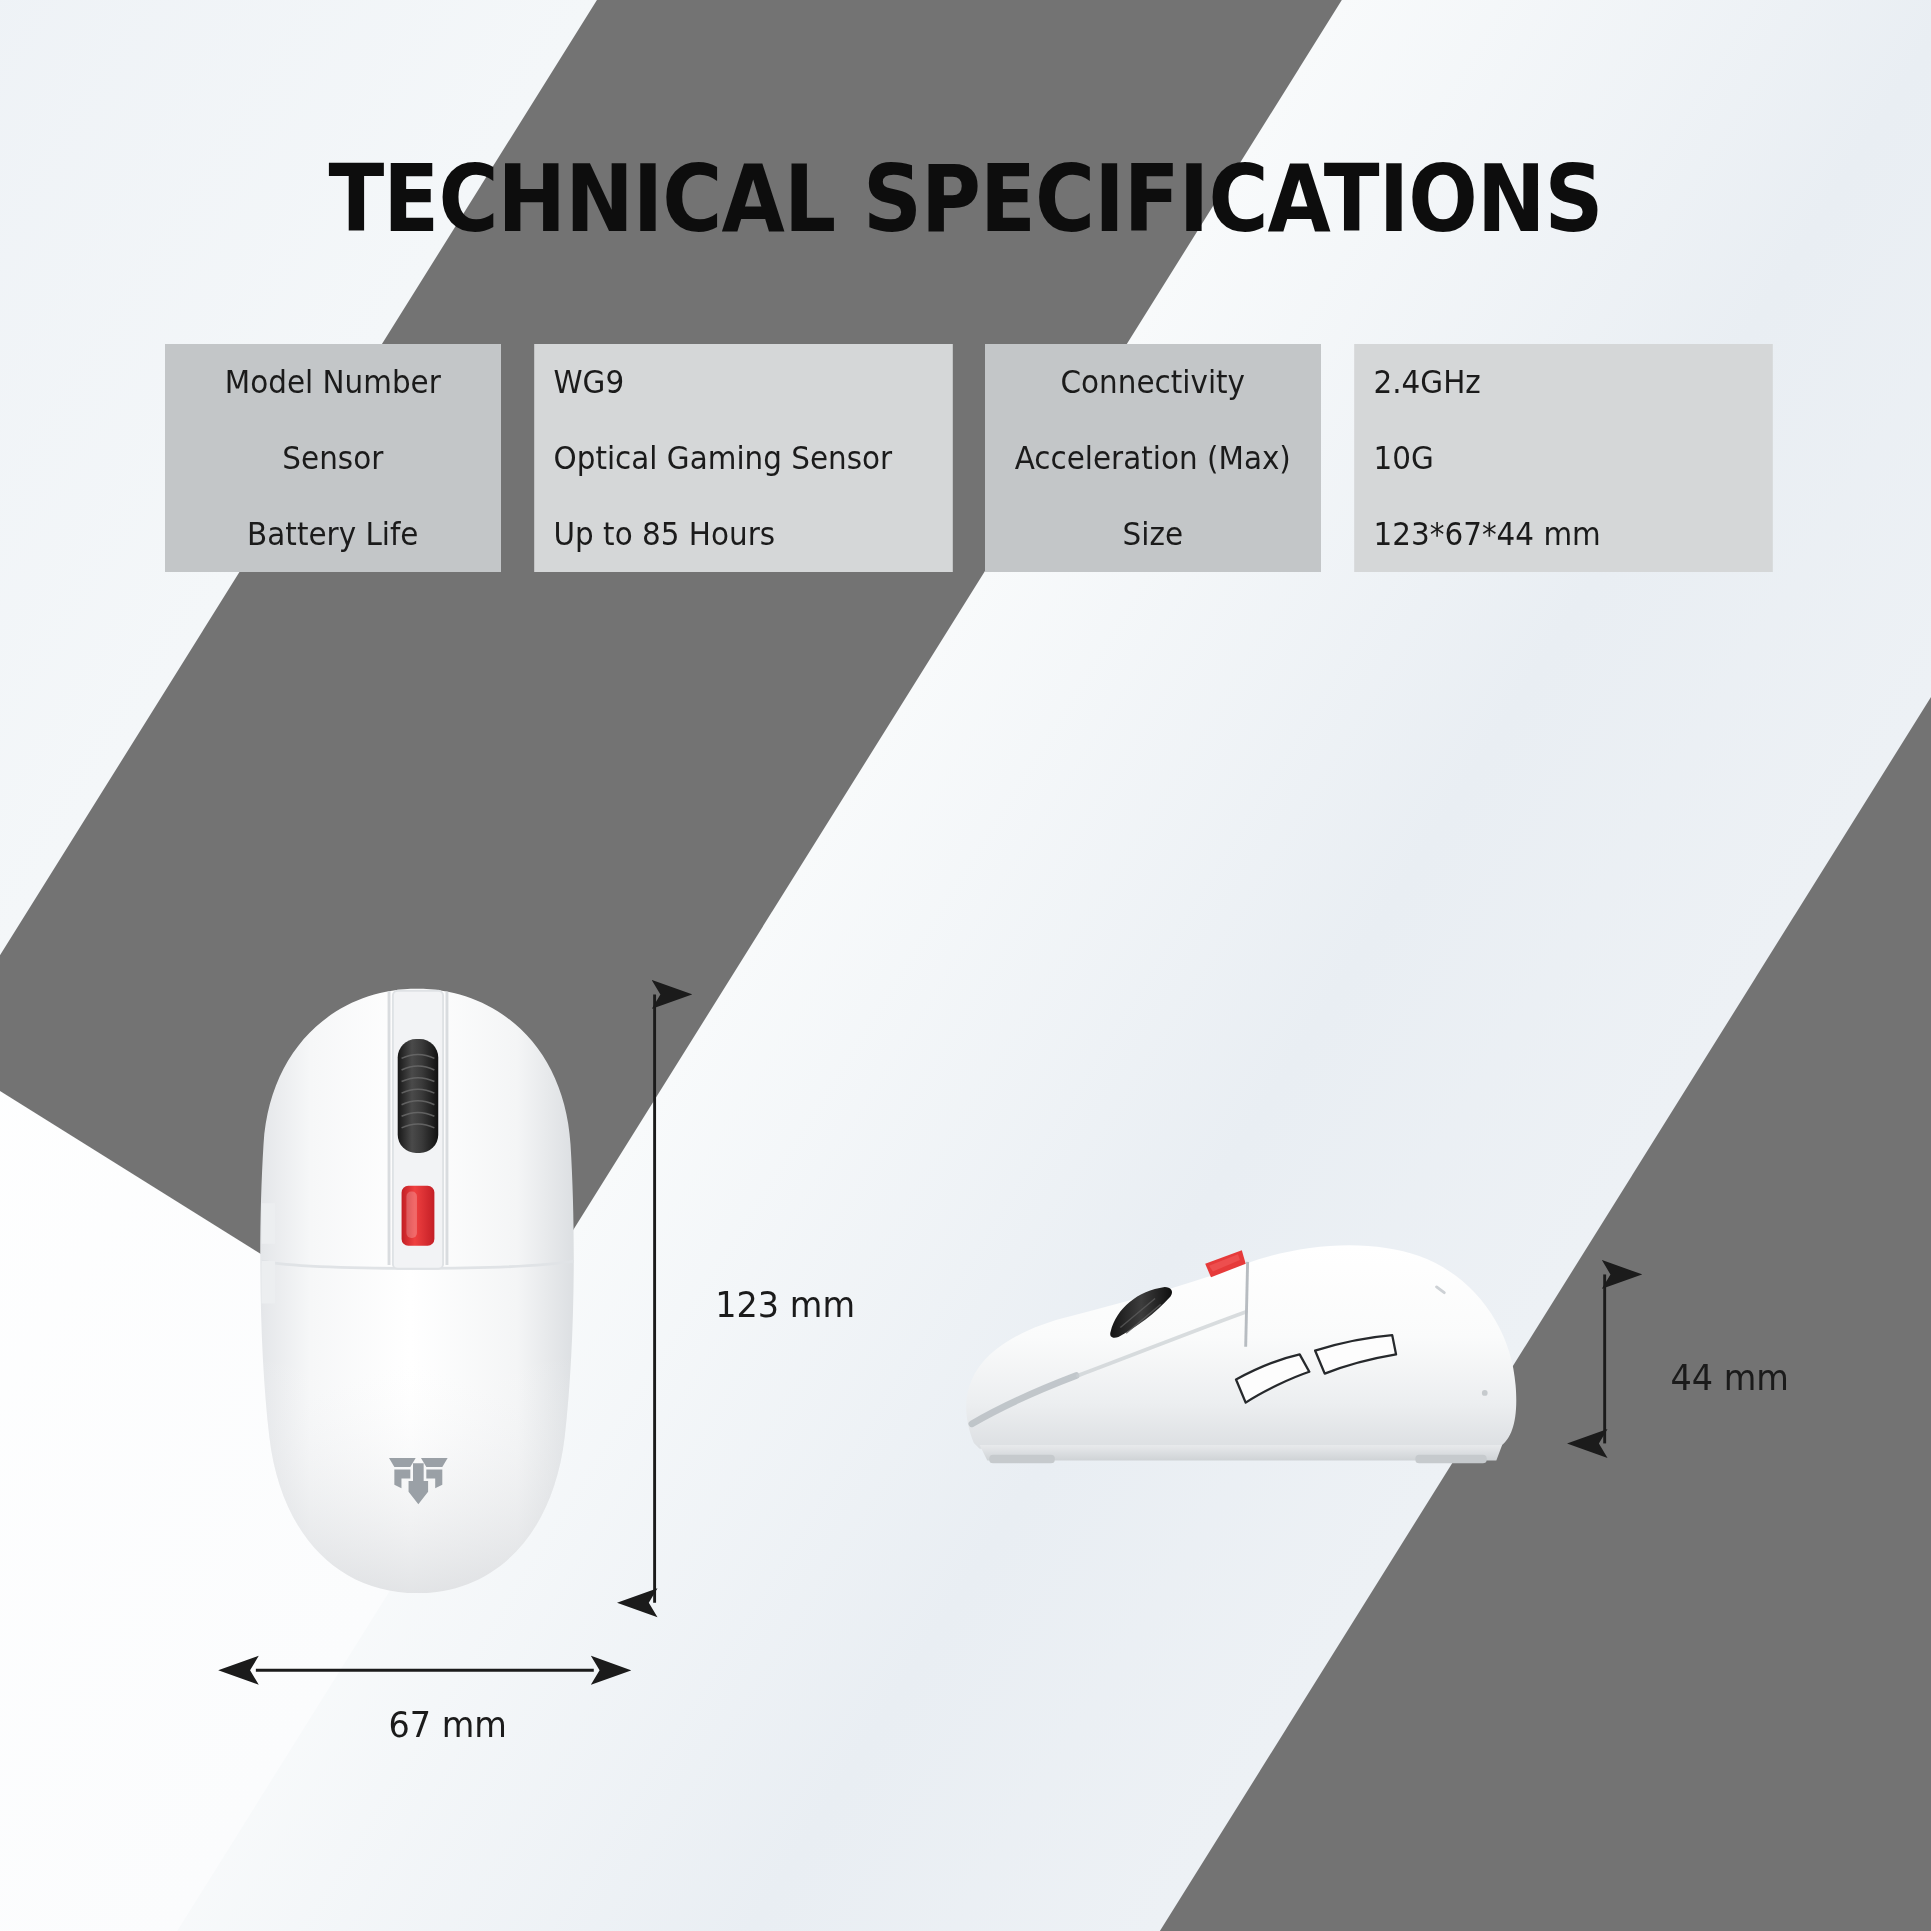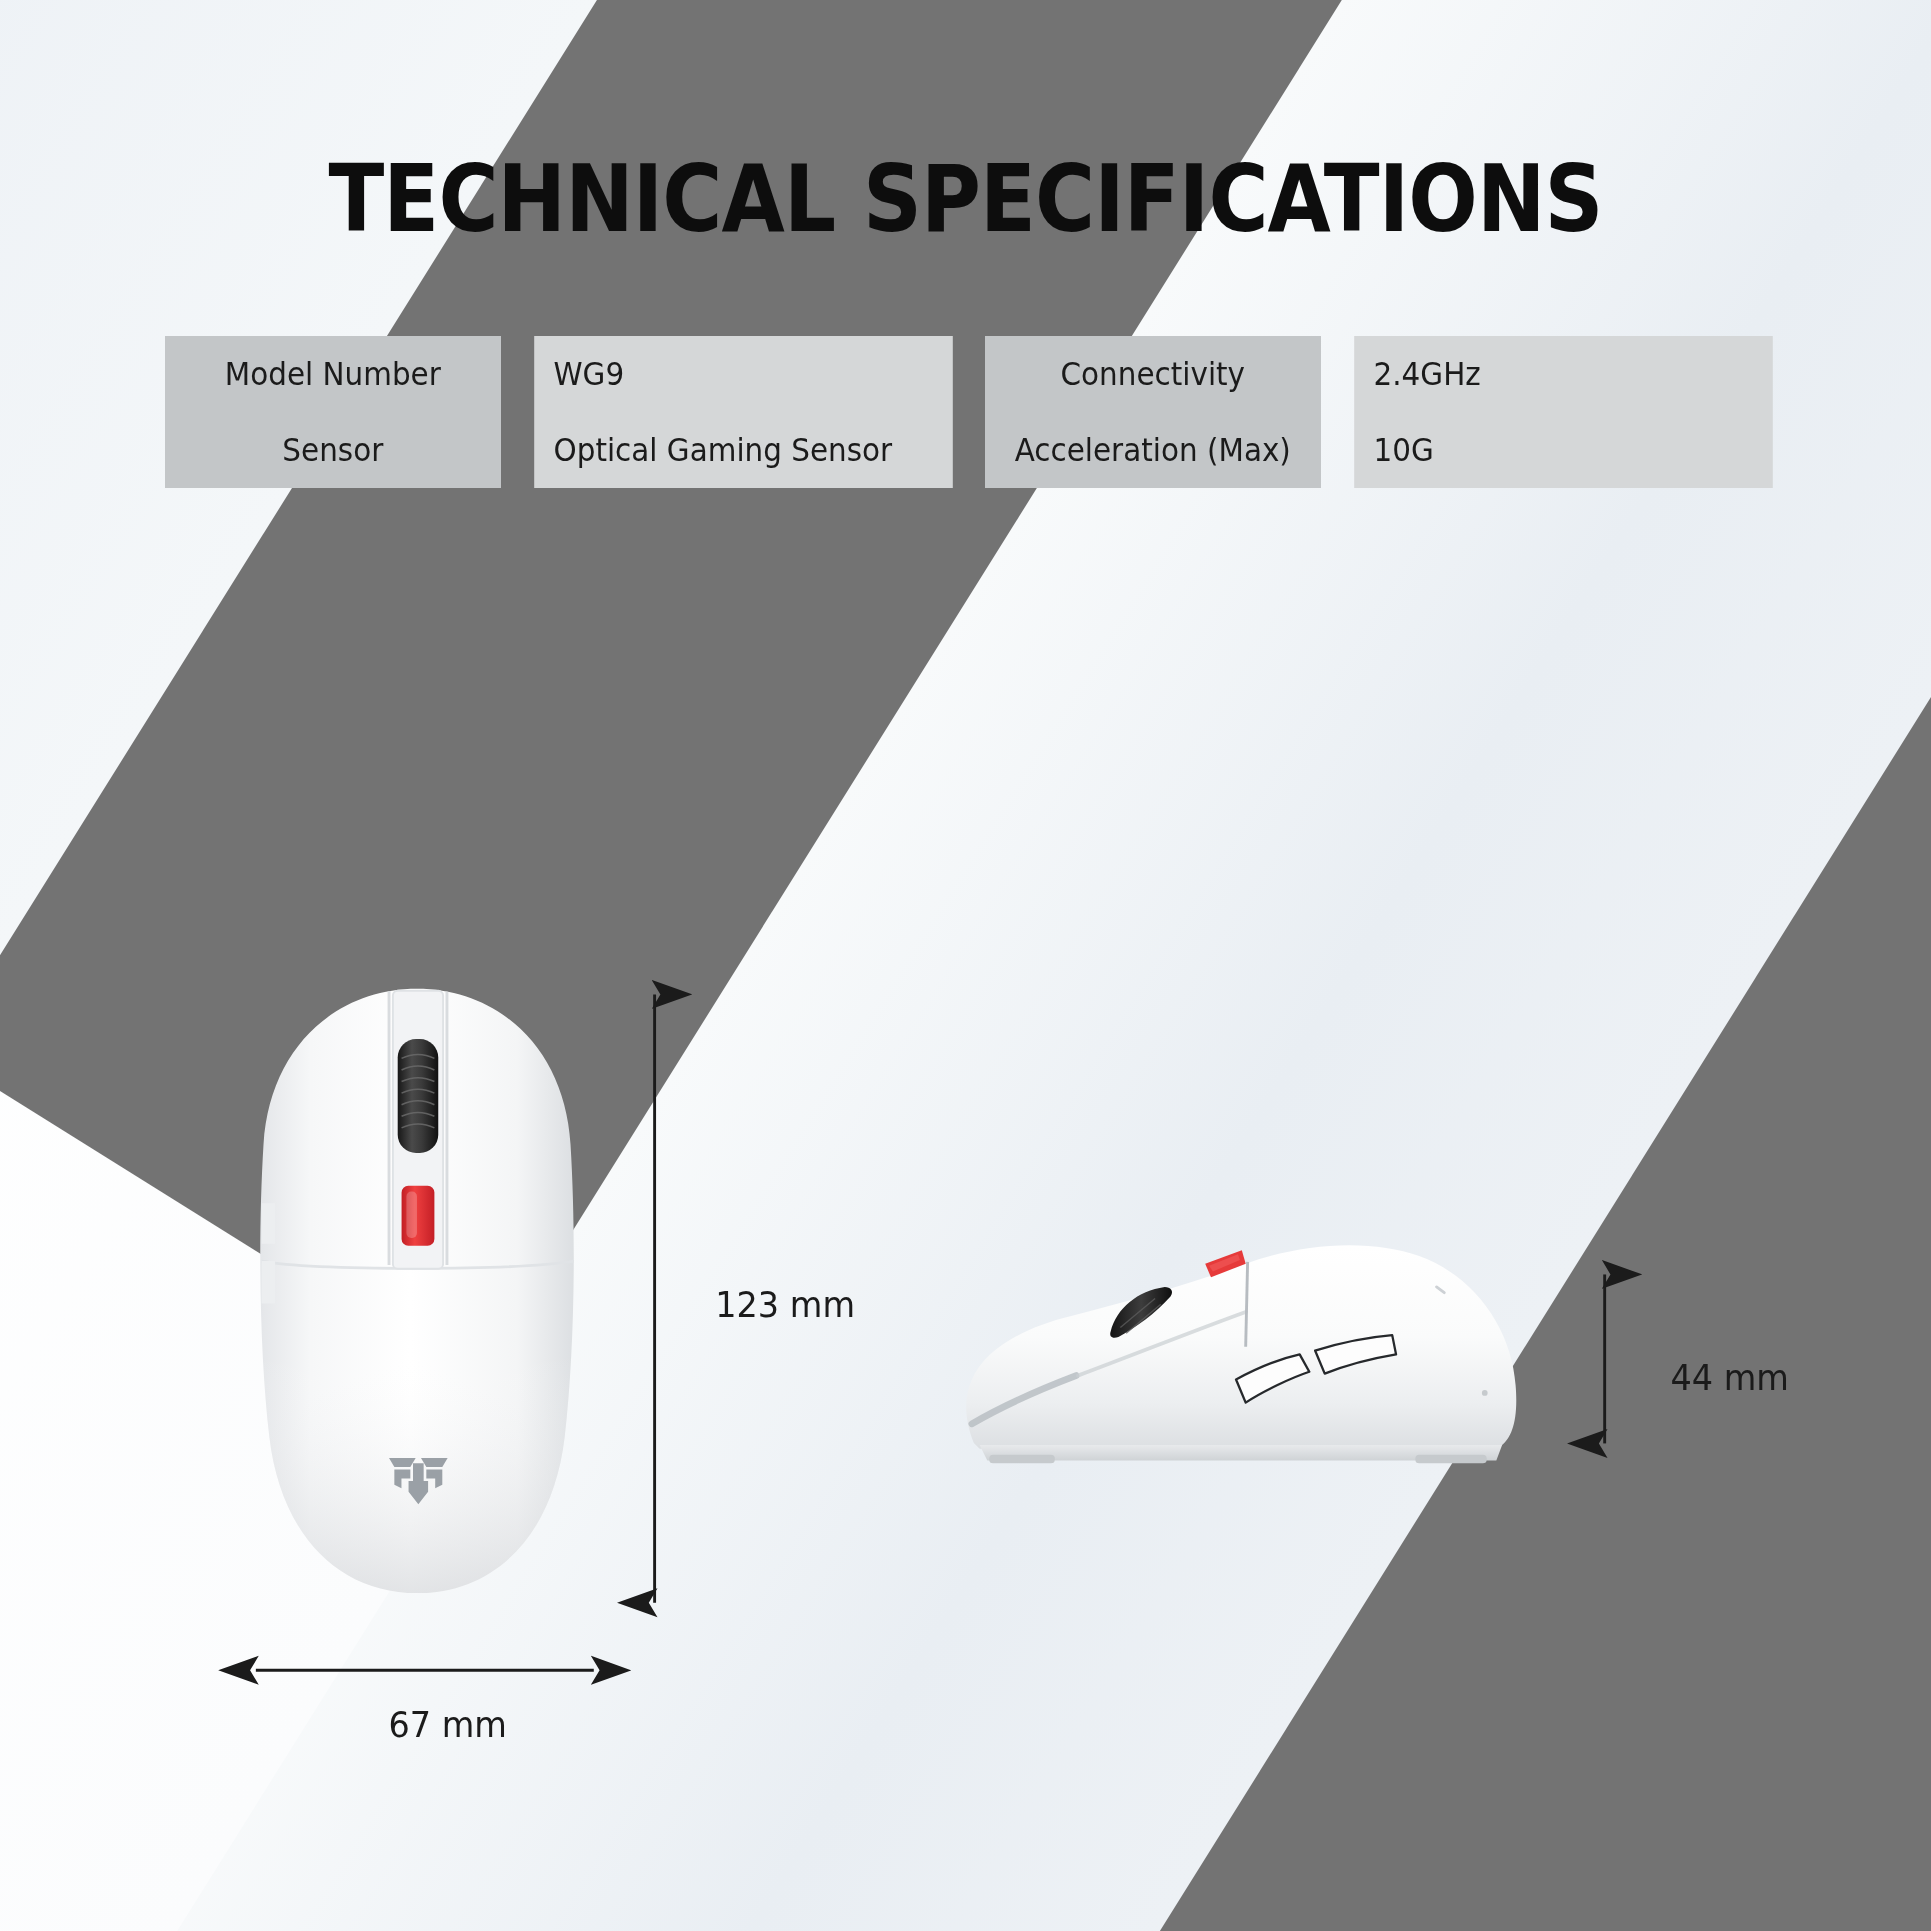--- a/index.html
+++ b/index.html
@@ -78,21 +78,21 @@
     letter-spacing: -1px;
     color: #0d0d0d;
     transform: scaleX(0.88);
     white-space: nowrap;
   }
 
   
   .spec-table {
     position: absolute;
     left: 150px;
-    top: 336px;
+    top: 344px;
     width: 1641px;
     border-collapse: collapse;
     table-layout: fixed;
   }
   .spec-table tr { height: 76px; }
   .spec-table td {
     font-family: "DejaVu Sans", sans-serif;
     font-size: 32px;
     font-weight: 400;
     color: #1b1b1b;
@@ -168,20 +168,26 @@
         <td class="col-label">Model Number</td>
         <td class="col-value">WG9</td>
         <td class="col-label">Connectivity</td>
         <td class="col-value">2.4GHz</td>
       </tr>
       <tr class="shaded">
         <td class="col-label">Sensor</td>
         <td class="col-value">Optical Gaming Sensor</td>
         <td class="col-label">Acceleration (Max)</td>
         <td class="col-value">10G</td>
+      </tr>
+      <tr class="shaded">
+        <td class="col-label">Battery Life</td>
+        <td class="col-value">Up to 85 Hours</td>
+        <td class="col-label">Size</td>
+        <td class="col-value">123*67*44 mm</td>
       </tr>
     </tbody>
   </table>
 
   <svg class="mouse-top" viewBox="0 0 355 635">
     <defs>
       <linearGradient id="bodyTop" x1="0" y1="0" x2="1" y2="0">
         <stop offset="0%" stop-color="#e4e6e9"></stop>
         <stop offset="16%" stop-color="#f6f7f8"></stop>
         <stop offset="48%" stop-color="#ffffff"></stop>

